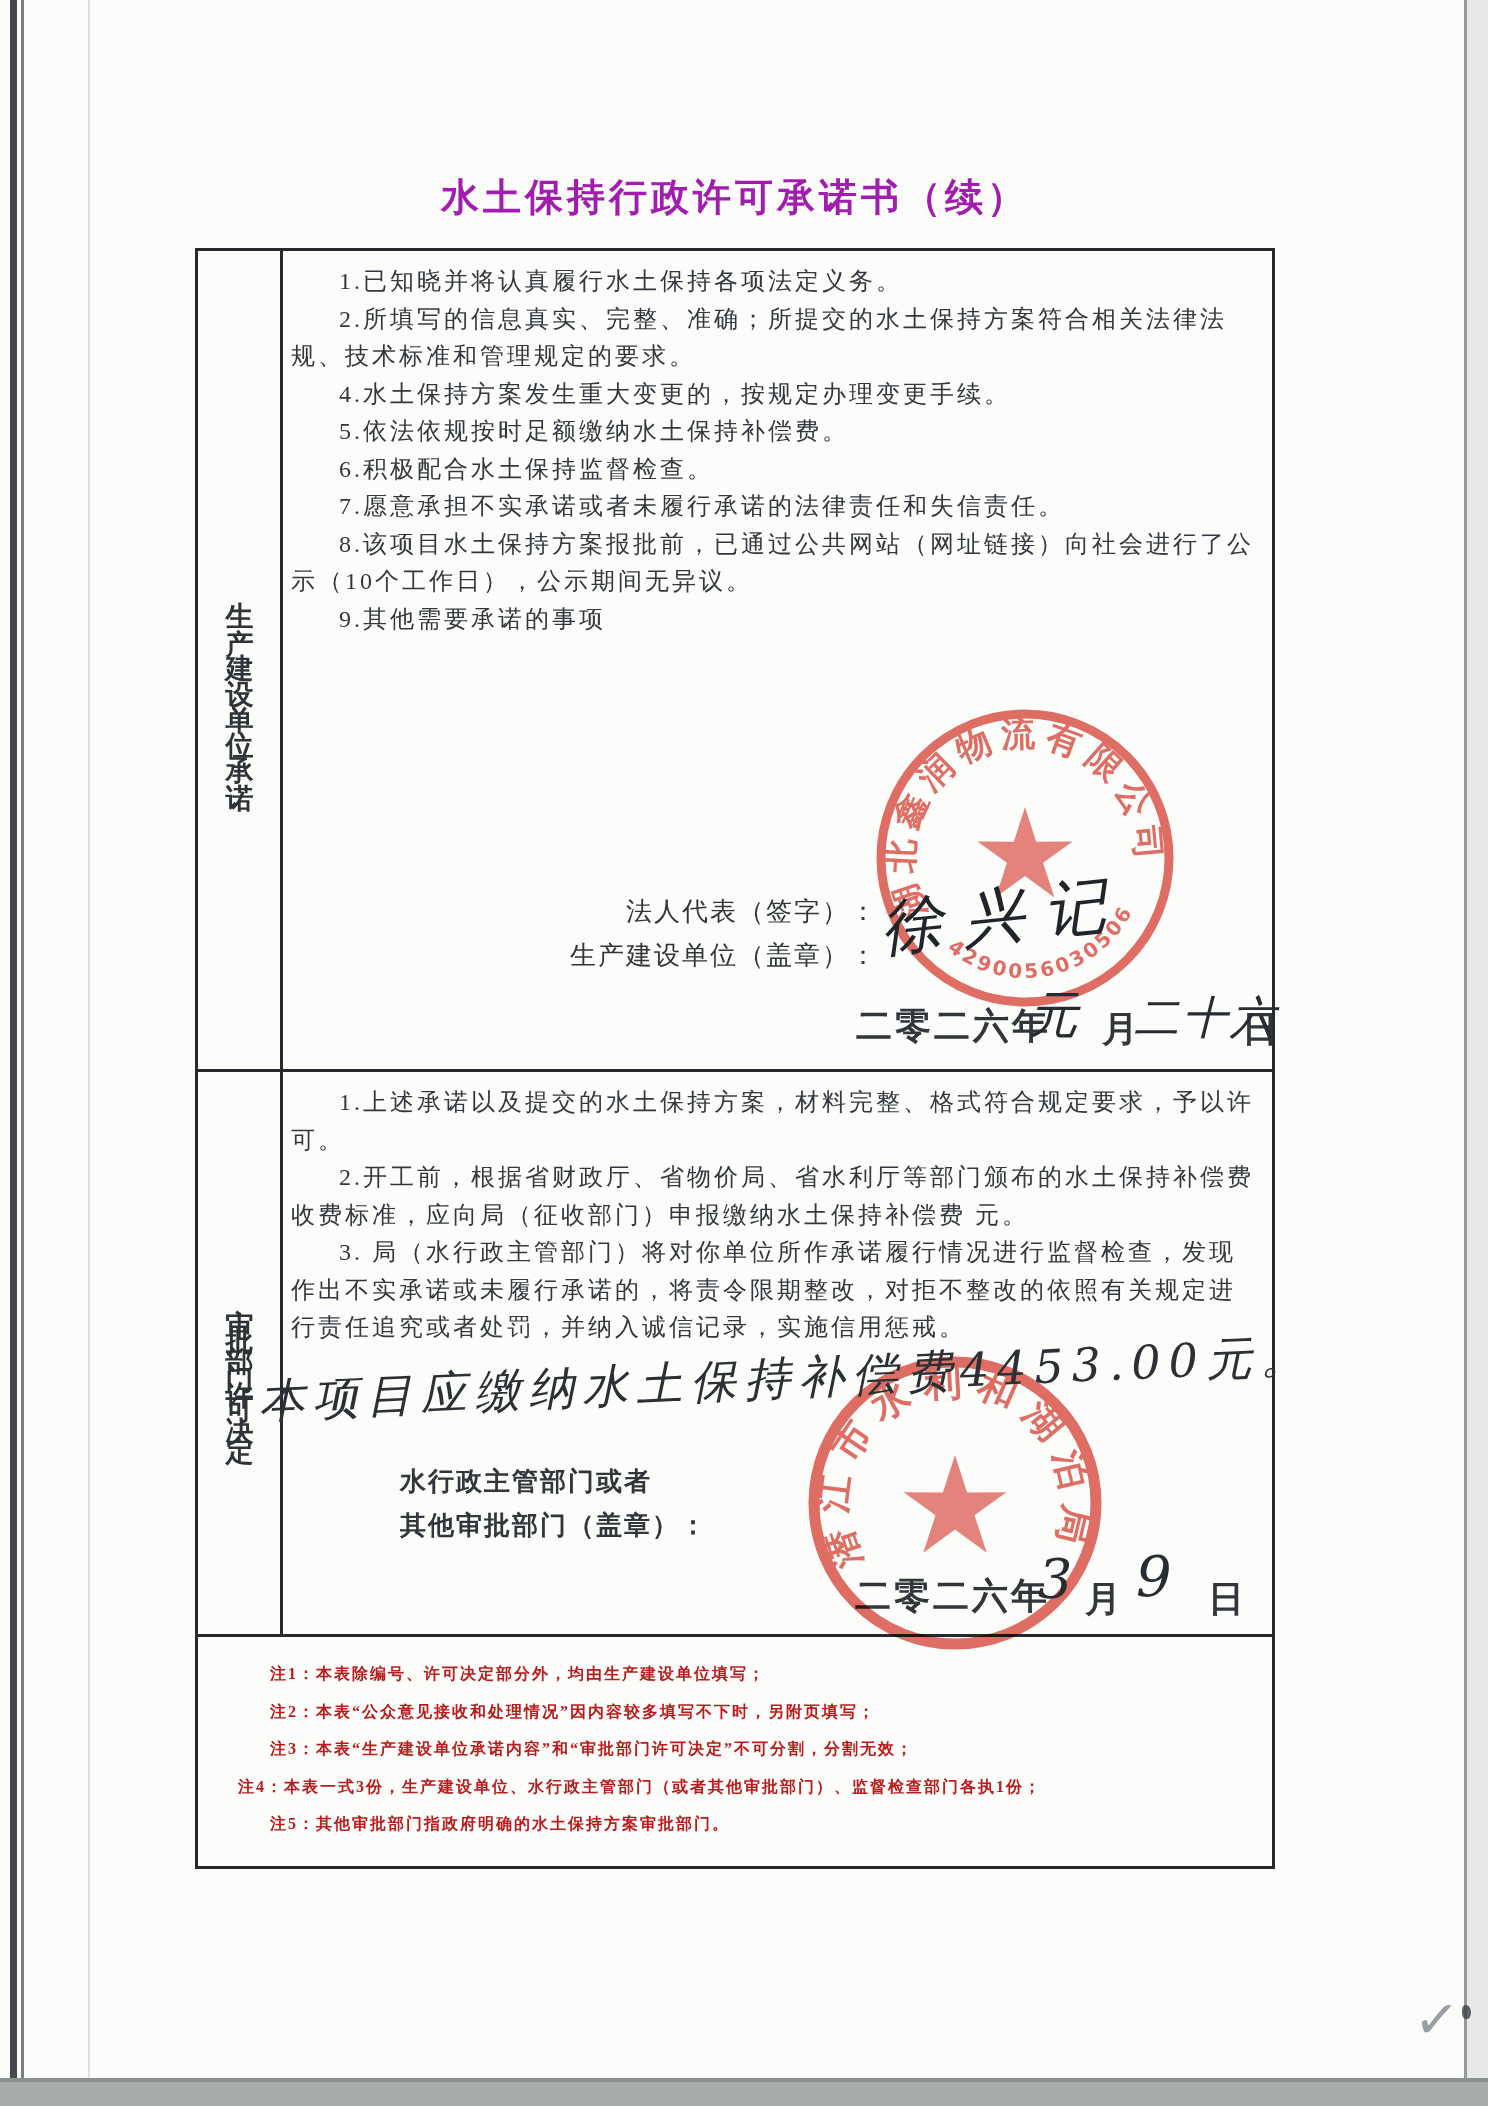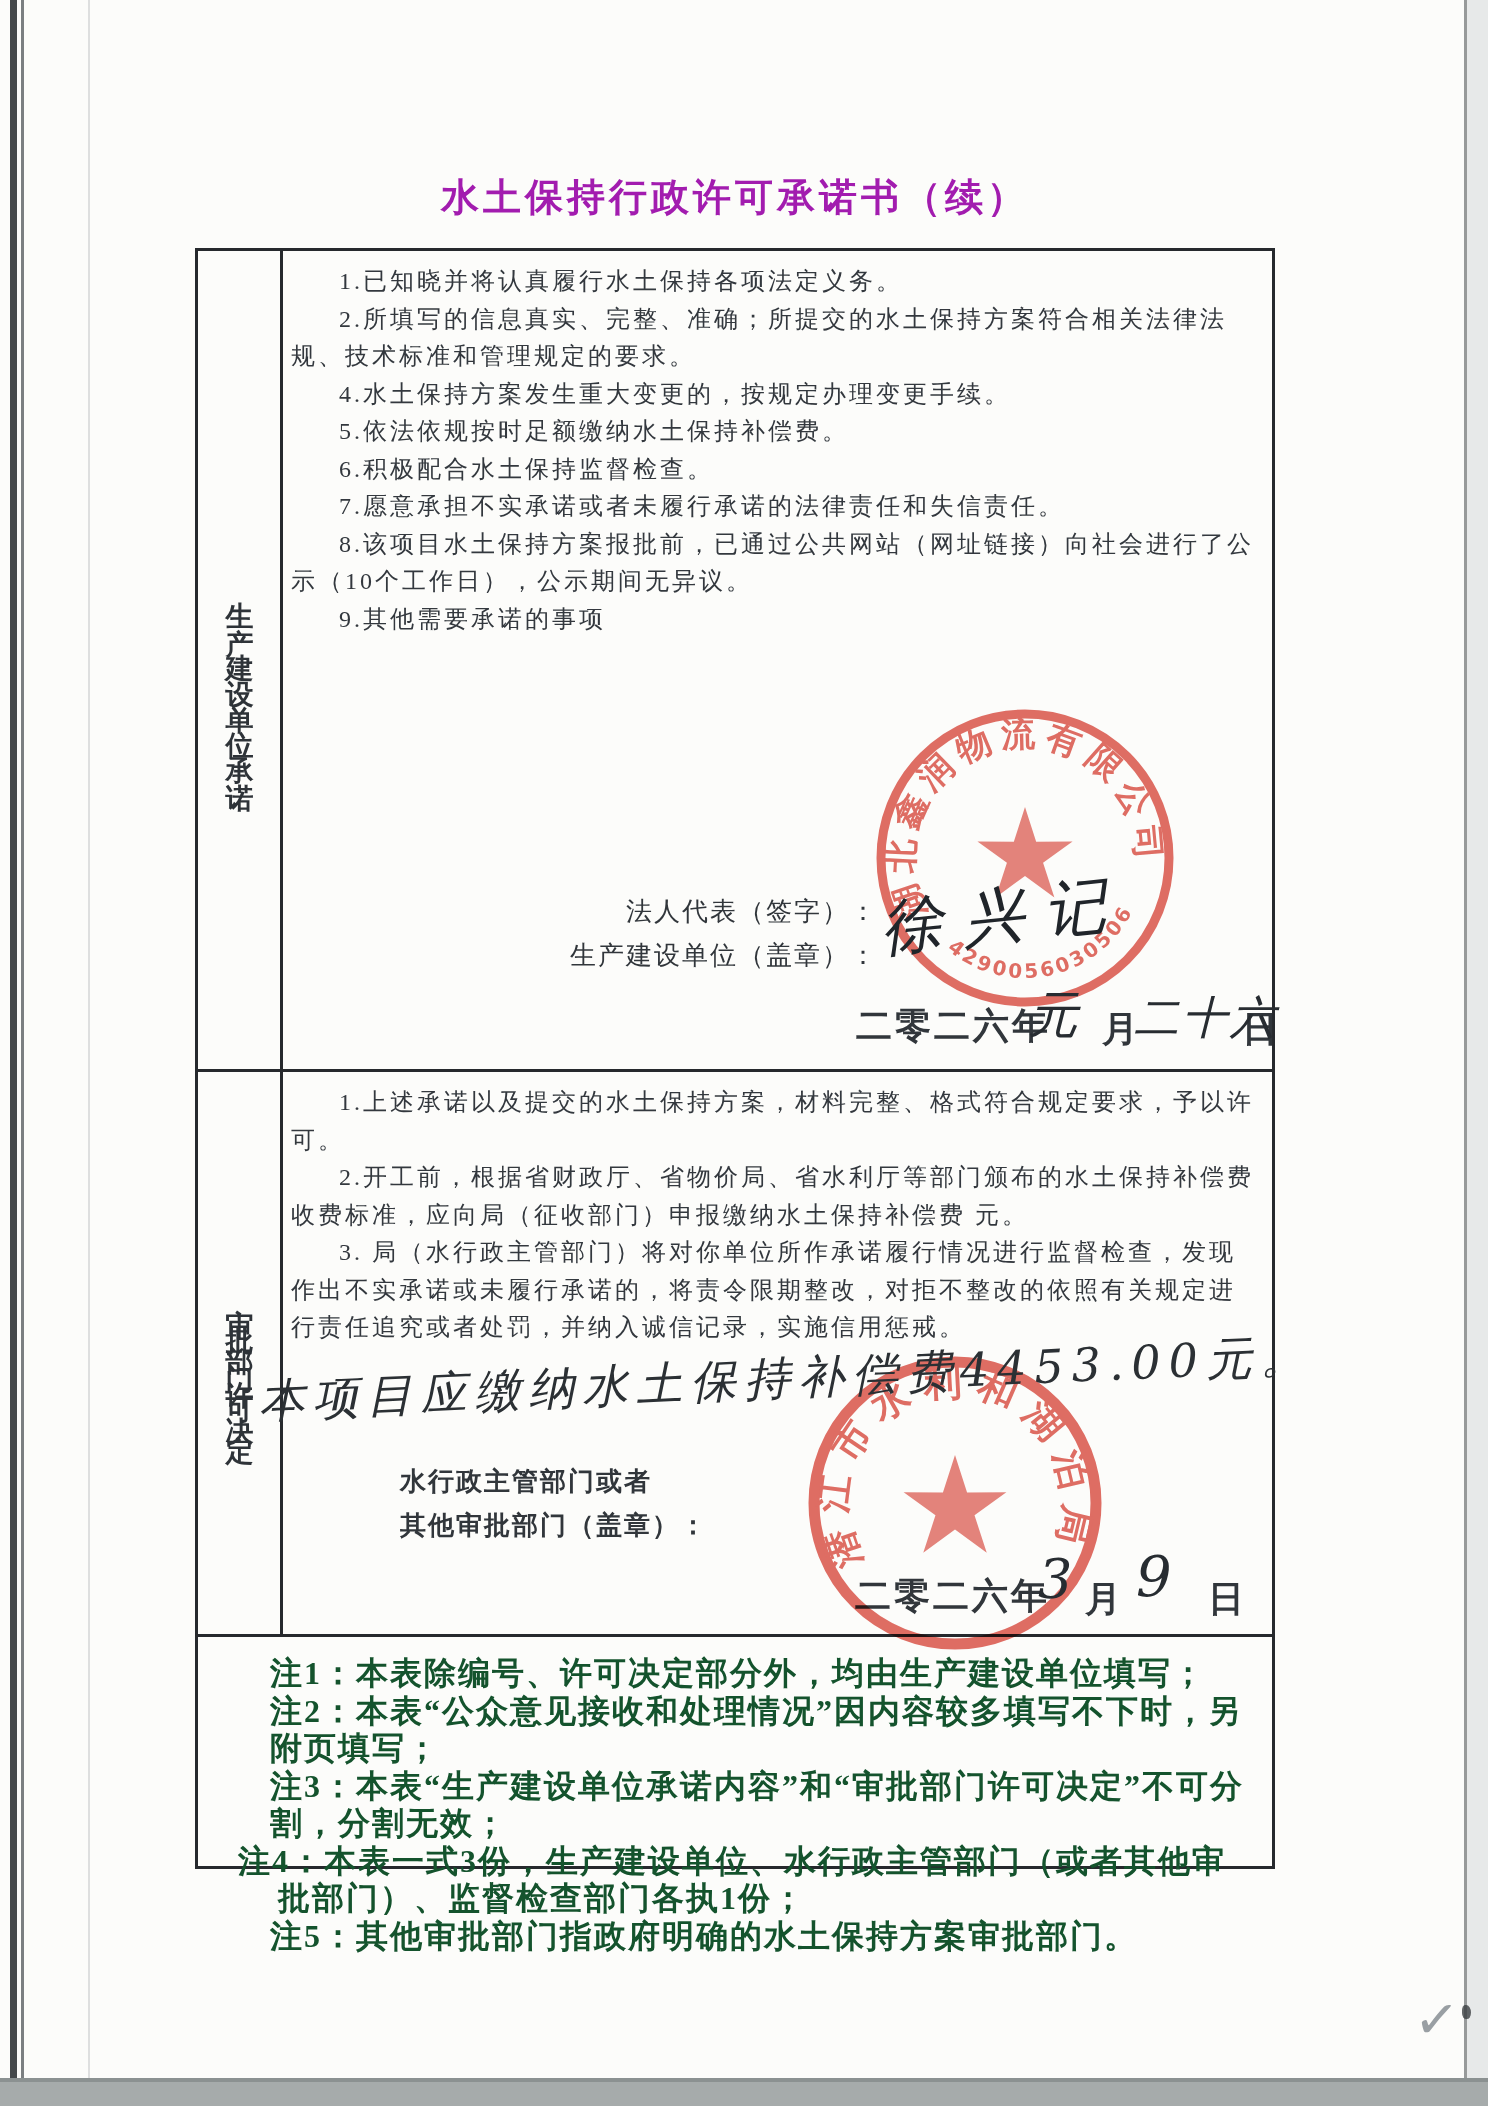--- a/index.html
+++ b/index.html
@@ -47,22 +47,22 @@
   }
   .vert1 { letter-spacing:26px; padding-top:46px; }
   .vert2 { letter-spacing:18px; padding-top:10px; }
   .tcell { position:relative; flex:1; padding:12px 16px 4px 8px; box-sizing:border-box; }
   .para {
     margin:0; text-indent:2em; font-size:24px; line-height:37.5px;
     letter-spacing:3px; color:#33383e;
   }
   .notes-cell { padding:18px 20px 0 40px; box-sizing:border-box; width:100%; }
   .note {
-    margin:0 0 0 32px; font-size:32px; line-height:37.5px;
-    letter-spacing:2px; font-weight:bold; color:#14532d;
+    margin:0 0 0 32px; font-size:16px; line-height:37.5px;
+    letter-spacing:2px; font-weight:bold; color:#b91c1c;
   }
   .note.flush { margin-left:0; padding-left:40px; text-indent:-40px; }
 
   
   .ov { position:absolute; margin:0; }
   .sig-block { left:430px; top:890px; width:448px; text-align:right;
     font-size:26px; font-weight:normal; line-height:44px; letter-spacing:2px; color:#31363b; }
   .auth-block { left:400px; top:1460px; width:435px; text-align:left;
     font-size:26px; font-weight:bold; line-height:44px; letter-spacing:2px; color:#31363b; }
   .dateline { font-size:36px; font-weight:bold; letter-spacing:3px; color:#31363b; }

